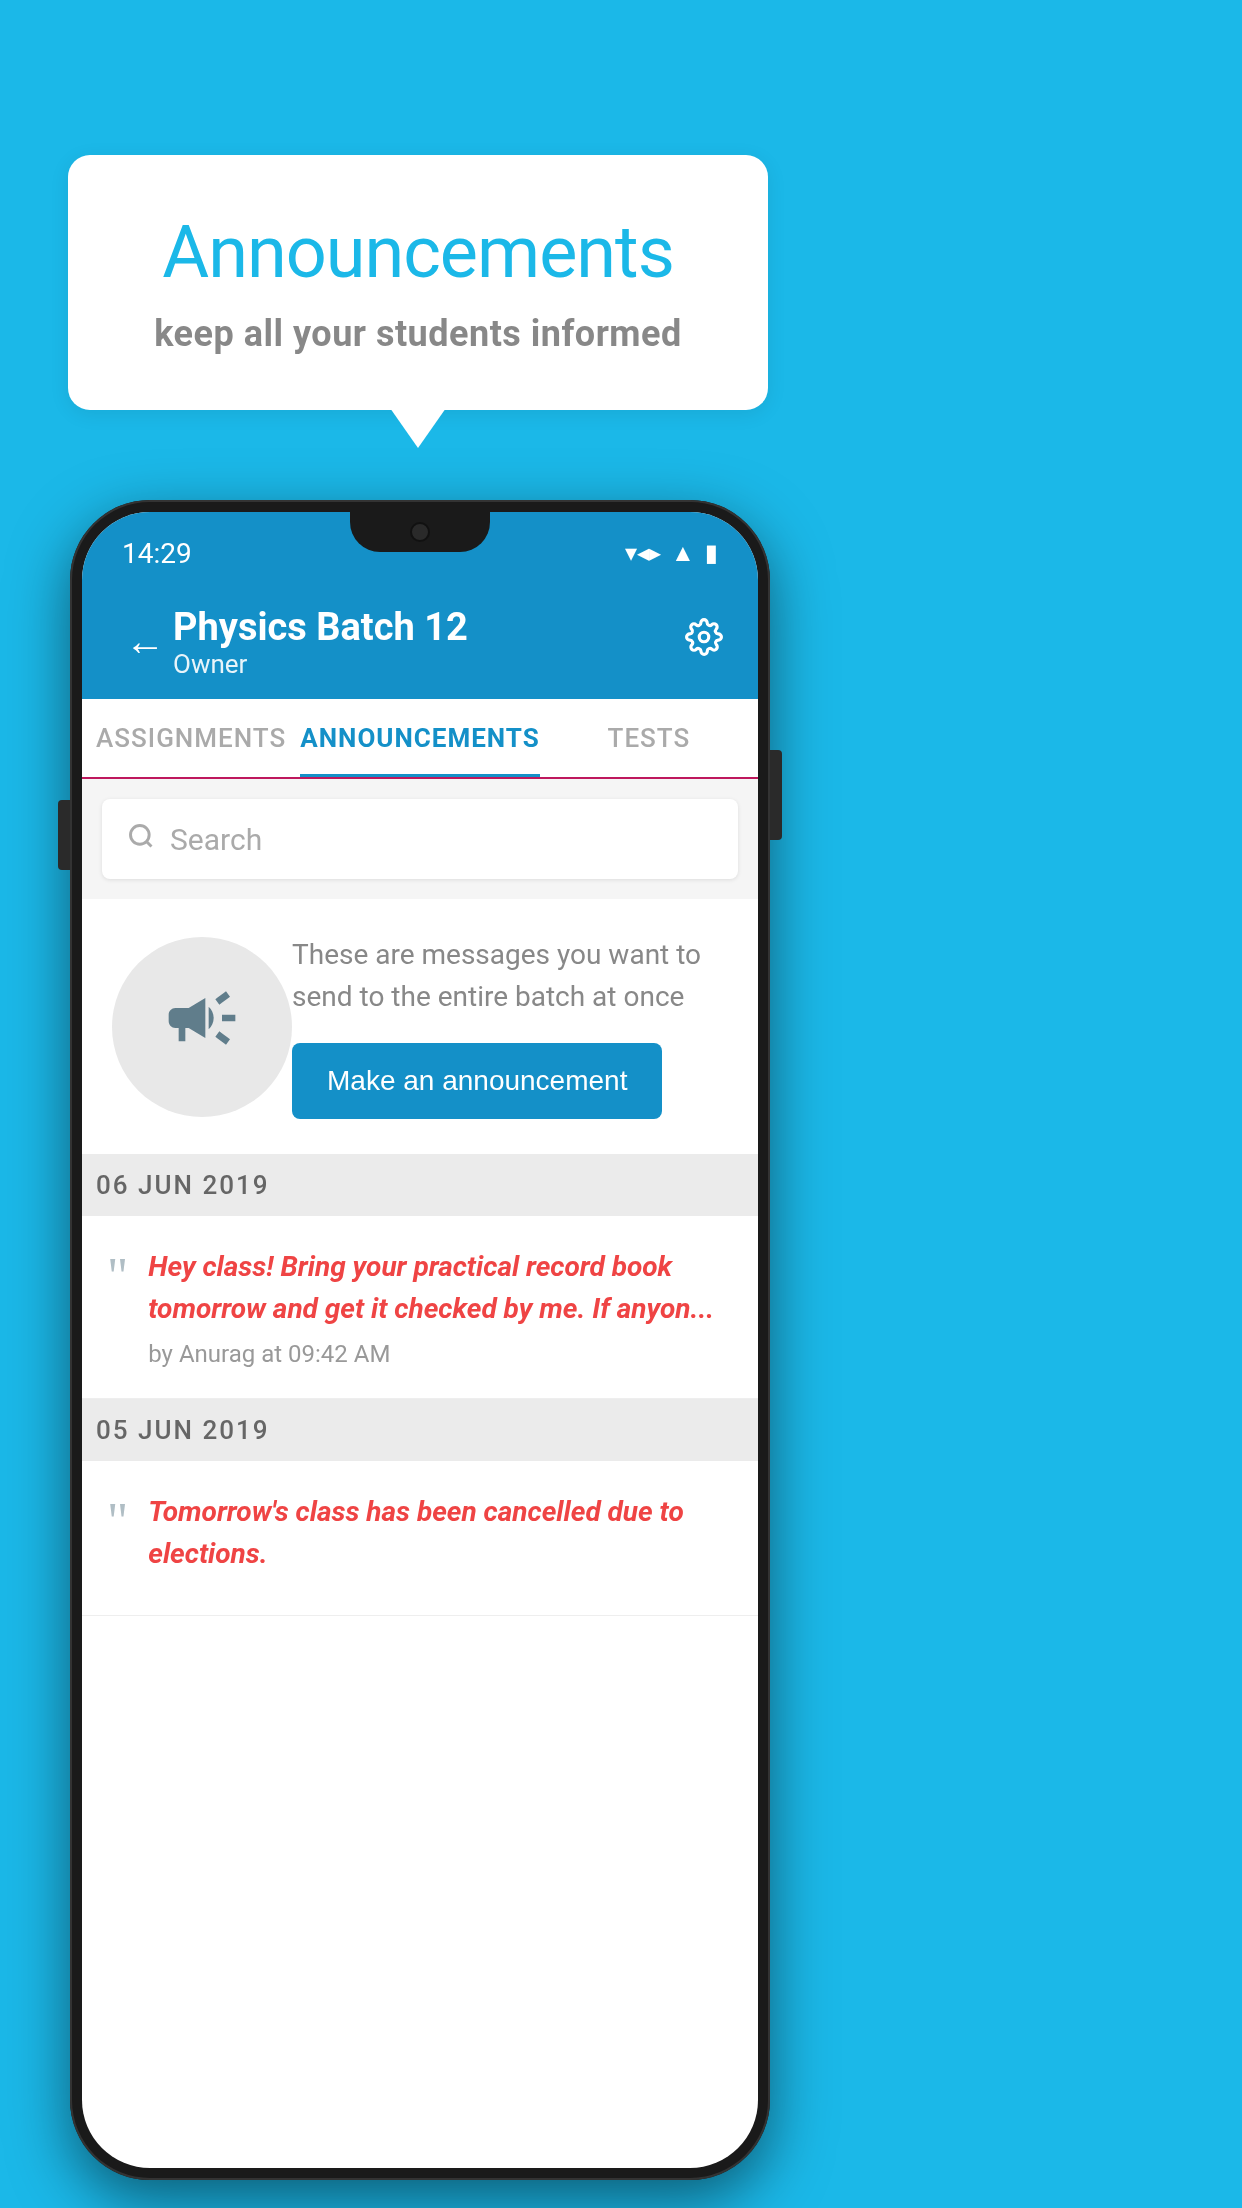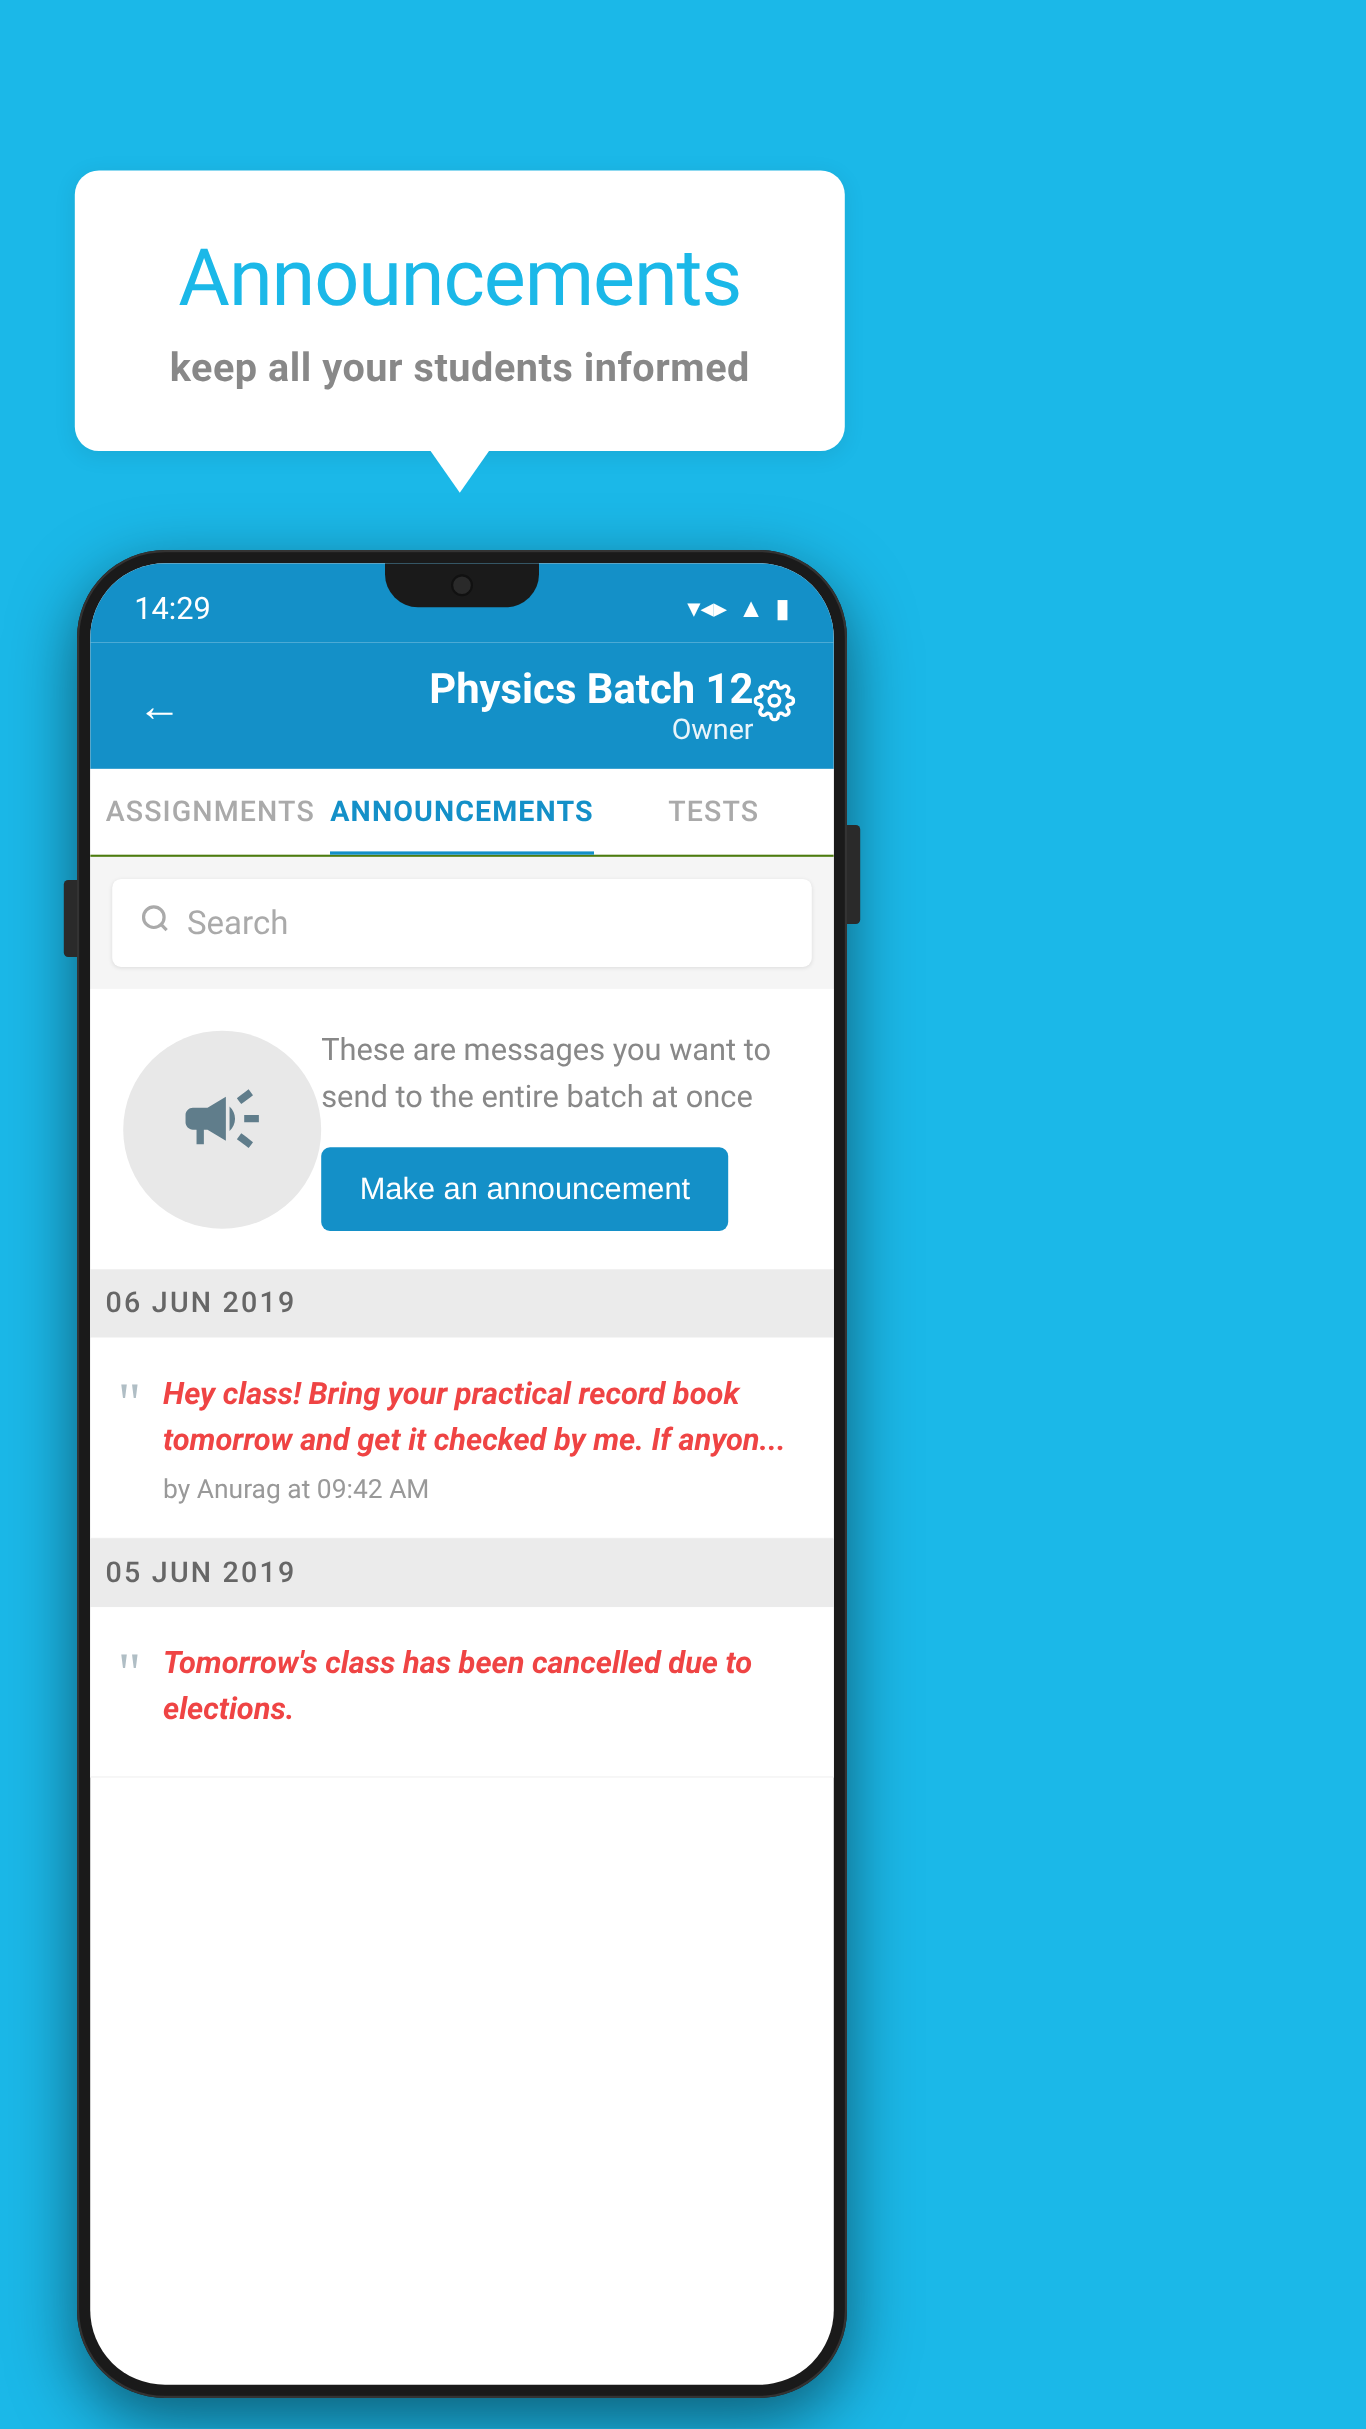--- a/index.html
+++ b/index.html
@@ -173,21 +173,21 @@
     }
 
     .back-btn {
       color: white;
       font-size: 40px;
       cursor: pointer;
       padding: 8px;
     }
 
     .header-center {
-      text-align: right;
+      text-align: left;
       flex: 1;
     }
 
     .header-title {
       color: white;
       font-size: 38px;
       font-weight: 700;
     }
 
     .header-subtitle {
@@ -199,21 +199,21 @@
     .settings-btn {
       color: white;
       font-size: 38px;
       cursor: pointer;
     }
 
     
     .tabs-container {
       background: white;
       display: flex;
-      border-bottom: 2px solid #4d7c0f;
+      border-bottom: 2px solid #be185d;
       height: 80px;
     }
 
     .tab {
       flex: 1;
       display: flex;
       align-items: center;
       justify-content: center;
       font-size: 26px;
       font-weight: 500;

